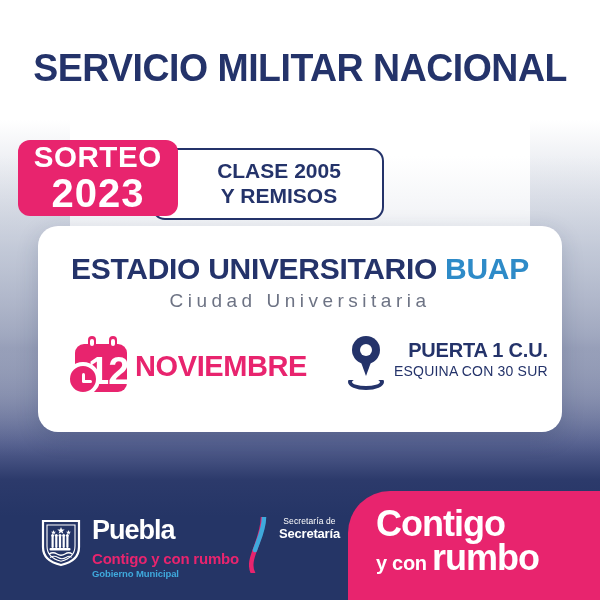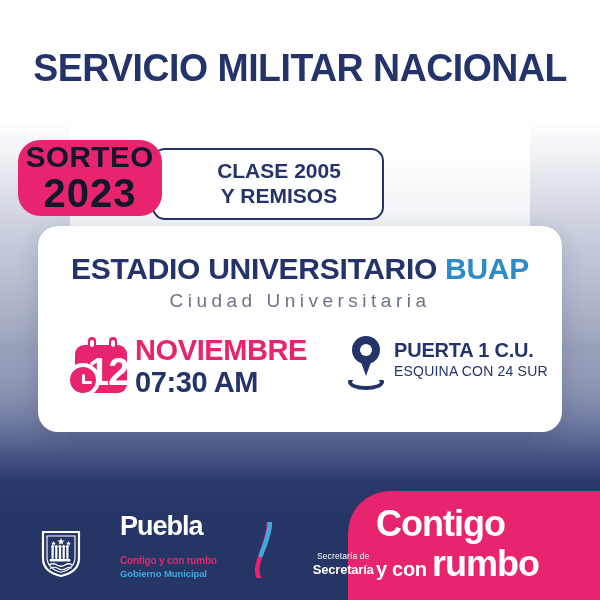--- a/index.html
+++ b/index.html
@@ -36,24 +36,24 @@
 
   
   .headline{
     position:absolute;left:0;top:46px;width:600px;text-align:center;
     color:#24336a;font-weight:bold;font-size:39px;letter-spacing:-0.5px;
     transform:scaleX(.96);white-space:nowrap;
   }
 
   
   .sorteo-badge{
-    position:absolute;left:18px;top:140px;width:144px;height:76px;
-    background:#e8246e;border-radius:22px;z-index:6;
+    position:absolute;left:18px;top:140px;width:160px;height:76px;
+    background:#e8246e;border-radius:12px;z-index:6;
     display:flex;flex-direction:column;align-items:center;justify-content:center;
-    color:#0f172a;line-height:1;
+    color:#ffffff;line-height:1;
   }
   .sorteo-word{font-size:29px;font-weight:bold;letter-spacing:.5px;transform:scaleX(1.02);}
   .sorteo-year{font-size:40px;font-weight:bold;letter-spacing:1px;margin-top:1px;}
 
   
   .clase-box{
     position:absolute;left:152px;top:148px;width:232px;height:72px;
     background:#ffffff;border:2.5px solid #24336a;border-radius:13px;z-index:5;
     display:flex;flex-direction:column;align-items:center;justify-content:center;
     color:#24336a;font-weight:bold;font-size:21px;line-height:1.18;
@@ -126,43 +126,43 @@
   }
   .pin-dot{
     position:absolute;left:16px;top:10px;width:12px;height:12px;border-radius:50%;
     background:#ffffff;
   }
   .pin-shadow2{
     position:absolute;left:4px;top:40px;width:36px;height:16px;
     border-radius:50%;border:4.5px solid #24336a;box-sizing:border-box;
     clip-path:polygon(0 38%,100% 38%,100% 100%,0 100%);
   }
-  .place-text{margin-left:6px;text-align:left;line-height:1.25;padding-top:4px;}
+  .place-text{margin-left:6px;text-align:right;line-height:1.25;padding-top:4px;}
   .place-title{font-size:20px;font-weight:bold;color:#24336a;letter-spacing:-0.2px;}
   .place-line{font-size:14px;color:#24336a;letter-spacing:.2px;}
 
   
   .pink-block{
     position:absolute;right:0;bottom:0;width:252px;height:109px;
     background:#e8246e;border-top-left-radius:42px;z-index:3;
   }
   .pink-text{
     position:absolute;left:28px;top:16px;color:#ffffff;line-height:.92;
   }
   .pink-l1{font-size:36px;font-weight:bold;letter-spacing:-1px;}
-  .pink-l2{font-size:36px;font-weight:bold;letter-spacing:-1px;margin-top:7px;white-space:nowrap;}
+  .pink-l2{font-size:36px;font-weight:bold;letter-spacing:-1px;margin-top:1px;white-space:nowrap;}
   .pink-l2 .small{font-size:20px;font-weight:bold;letter-spacing:-0.3px;}
 
   
-  .logo-row{position:absolute;left:40px;bottom:22px;display:flex;align-items:flex-end;z-index:5;gap:28px;}
+  .logo-row{position:absolute;left:40px;bottom:22px;display:flex;align-items:flex-start;z-index:5;}
   .shield{position:relative;width:42px;height:50px;flex:0 0 42px;}
   .shield svg{display:block;}
   .puebla-lockup{margin-left:10px;line-height:1;}
   .puebla-name{font-size:27px;font-weight:bold;color:#ffffff;letter-spacing:-1px;}
-  .puebla-tag{font-size:10px;font-weight:bold;color:#e8246e;letter-spacing:-0.2px;margin-top:16px;}
+  .puebla-tag{font-size:15px;font-weight:bold;color:#e8246e;letter-spacing:-0.2px;margin-top:7px;}
   .puebla-sub{font-size:9.5px;font-weight:bold;color:#3fa9dc;letter-spacing:-0.1px;margin-top:3px;}
   .divider-swoosh{position:relative;width:22px;height:56px;margin-left:10px;flex:0 0 22px;}
   .sec-lockup{margin-left:8px;line-height:1.15;text-align:center;}
   .sec-top{font-size:8.5px;color:#ffffff;letter-spacing:.1px;}
   .sec-name{font-size:13px;font-weight:bold;color:#ffffff;letter-spacing:-0.2px;margin-top:1px;}
 </style>
 </head>
 <body>
 
 <div id="poster">
@@ -190,34 +190,33 @@
         <div class="cal-ring l"></div>
         <div class="cal-ring r"></div>
         <div class="cal-body"></div>
         <div class="cal-notch l"></div>
         <div class="cal-notch r"></div>
         <div class="cal-num">12</div>
         <div class="clock"></div>
       </div>
       <div class="date-text">
         <div class="month">NOVIEMBRE</div>
-        <div class="time">07:30 AM</div>
       </div>
     </div>
 
     <div class="place-block">
       <div class="pin-icon">
         <div class="pin-tail"></div>
         <div class="pin-head"></div>
         <div class="pin-dot"></div>
         <div class="pin-shadow2"></div>
       </div>
       <div class="place-text">
         <div class="place-title">PUERTA 1 C.U.</div>
-        <div class="place-line">ESQUINA CON 24 SUR</div>
+        <div class="place-line">ESQUINA CON 30 SUR</div>
       </div>
     </div>
 
   </div>
 
   <div class="pink-block">
     <div class="pink-text">
       <div class="pink-l1">Contigo</div>
       <div class="pink-l2"><span class="small">y con </span><span>rumbo</span></div>
     </div>

